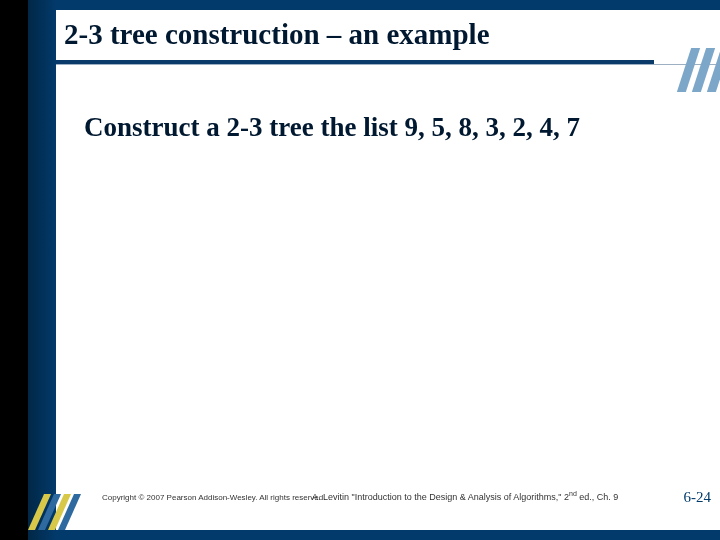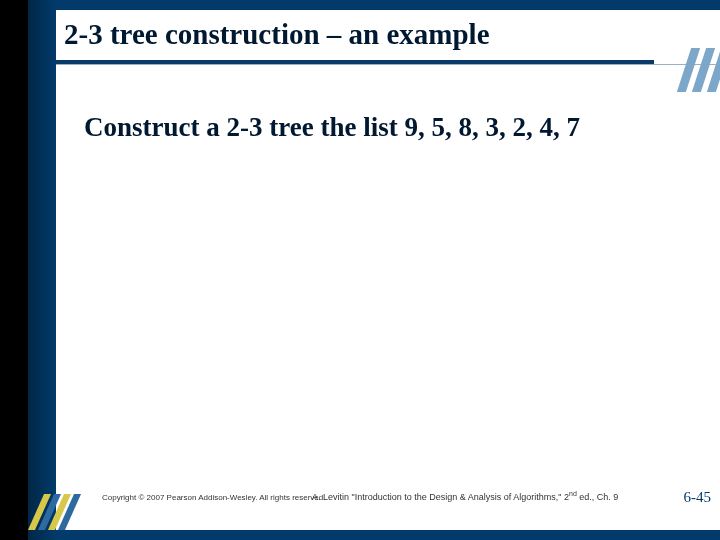--- a/index.html
+++ b/index.html
@@ -154,17 +154,17 @@
         <div class="y"></div>
         <div class="b"></div>
       </div>
 
       <div class="copyright">Copyright © 2007 Pearson Addison-Wesley. All rights reserved.</div>
 
       <div class="attribution">
         <span>A. Levitin "Introduction to the Design &amp; Analysis of Algorithms," 2</span><sup>nd</sup><span> ed., Ch. 9</span>
       </div>
 
-      <div class="pagenum">6-45</div>
+      <div class="pagenum">6-24</div>
     </div>
 
   </div>
 </div>
 
 </body></html>

